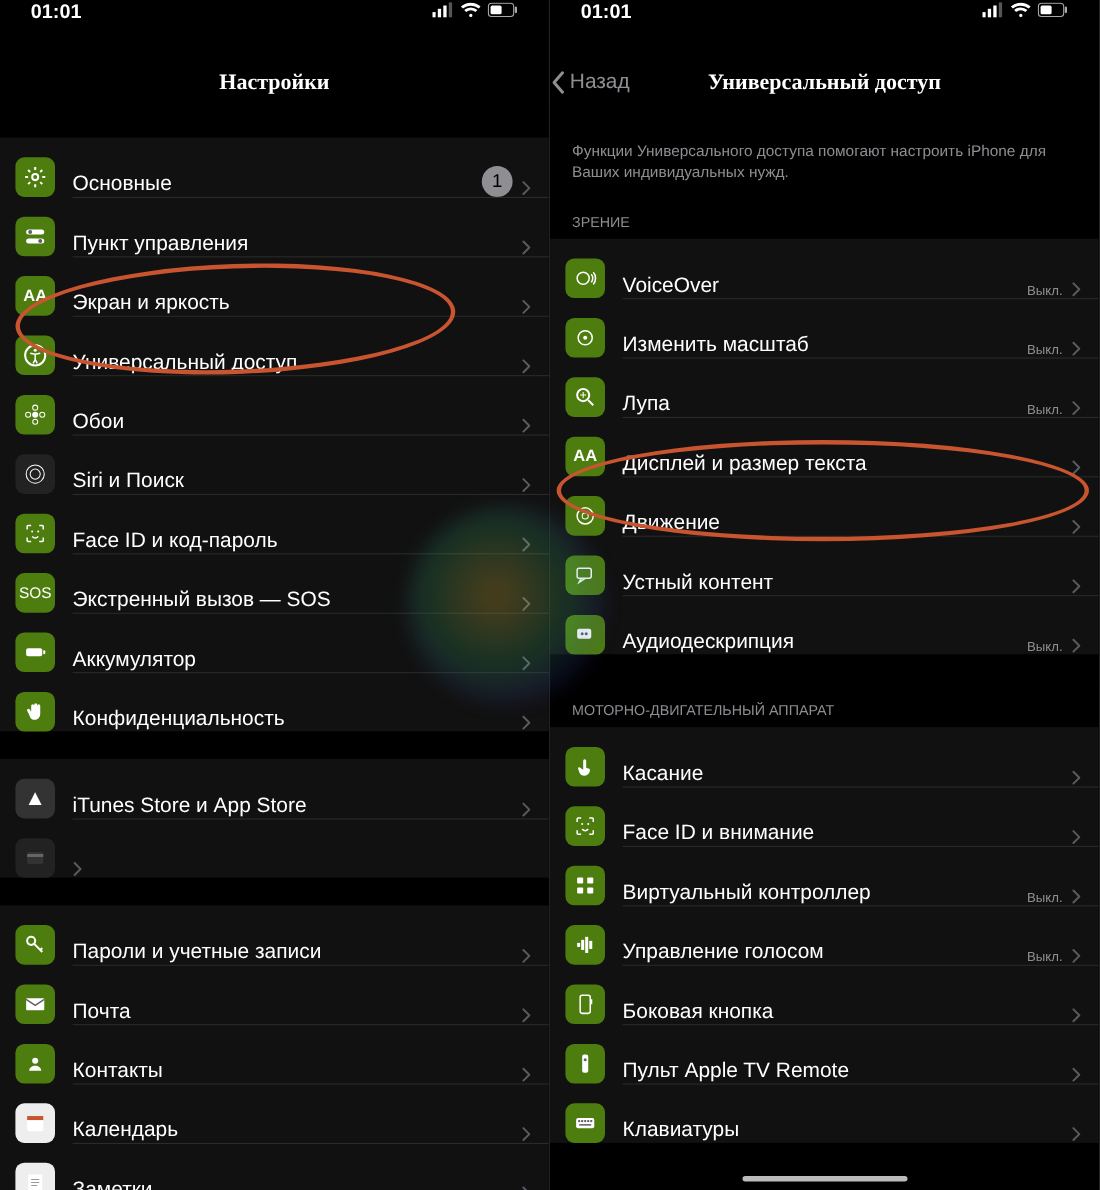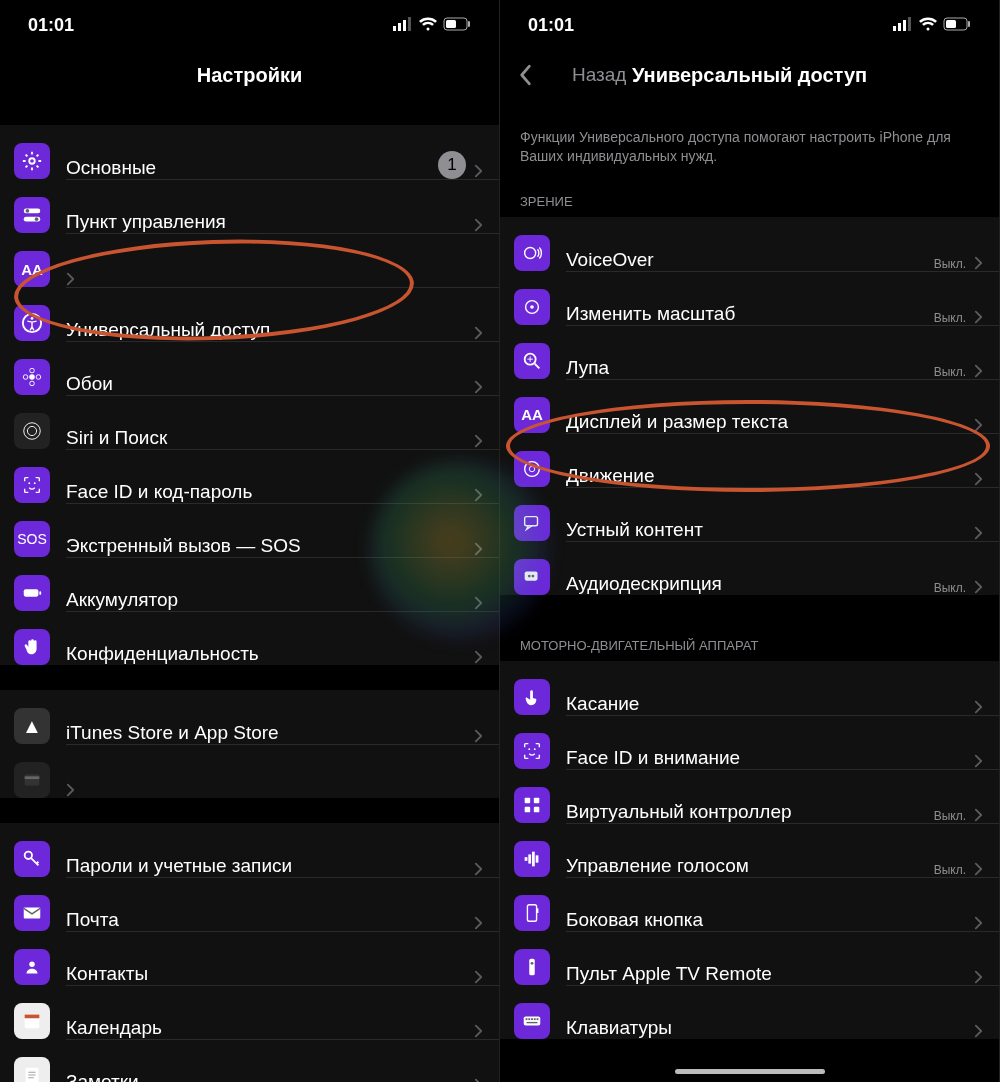--- a/index.html
+++ b/index.html
@@ -17,48 +17,48 @@
     height: 1082px;
     position: relative;
     background: #000;
     border-right: 1px solid #222;
     overflow: hidden;
   }
   .phone:last-child { border-right: none; }
   .statusbar {
     height: 50px;
     display: flex;
-    align-items: center;
+    align-items: flex-start;
     justify-content: space-between;
     padding: 0 28px;
     font-size: 18px;
     font-weight: 600;
   }
   .sb-right { display: flex; gap: 6px; align-items: center; }
   .sb-icon { display:inline-block; }
   .navbar {
     height: 50px;
     position: relative;
     display:flex;
     align-items:center;
     justify-content:center;
   }
   .navbar .title {
     font-size: 20px;
     font-weight: 600;
     text-align:center;
+    font-family:Liberation Serif, serif;
   }
   .navbar .back {
     position:absolute;
-    left:18px;
+    left:0;
     display:flex;
     align-items:center;
     color:#8e8e93;
     font-size:19px;
-    gap:36px;
   }
   .navbar .back svg { width:14px; height:22px; }
   .content {
     height: 982px;
     overflow: hidden;
   }
   .group-spacer { height: 25px; background:#000; }
   .descr {
     color:#8e8e93;
     font-size:14px;
@@ -83,21 +83,21 @@
   .list .sep {
     content:"";
     position:absolute;
     left:66px; right:0; top:0;
     height:1px;
     background:#2a2a2a;
   }
   .cell .icon {
     width:36px; height:36px;
     border-radius:8px;
-    background:#6d28d9;
+    background:#4d7c0f;
     display:flex;
     align-items:center;
     justify-content:center;
     margin-right:16px;
     flex-shrink:0;
     font-size:16px;
     color:#fff;
   }
   .cell .label {
     flex:1;
@@ -214,20 +214,21 @@
           <span class="chev">
             <svg viewBox="0 0 10 16">
               <path d="M2 2 L8 8 L2 14" fill="none" stroke="#5a5a60" stroke-width="2" stroke-linecap="round" stroke-linejoin="round"></path>
             </svg>
           </span>
         </div>
         <div class="cell">
           <span class="icon">
             <span style="font-size:15px;font-weight:600;">AA</span>
           </span>
+          <span class="label">Экран и яркость</span>
           <span class="chev">
             <svg viewBox="0 0 10 16">
               <path d="M2 2 L8 8 L2 14" fill="none" stroke="#5a5a60" stroke-width="2" stroke-linecap="round" stroke-linejoin="round"></path>
             </svg>
           </span>
         </div>
         <div class="cell">
           <span class="icon">
             <svg class="icon-svg" viewBox="0 0 24 24">
               <circle cx="12" cy="12" r="10" fill="none" stroke="#fff" stroke-width="2"></circle>

